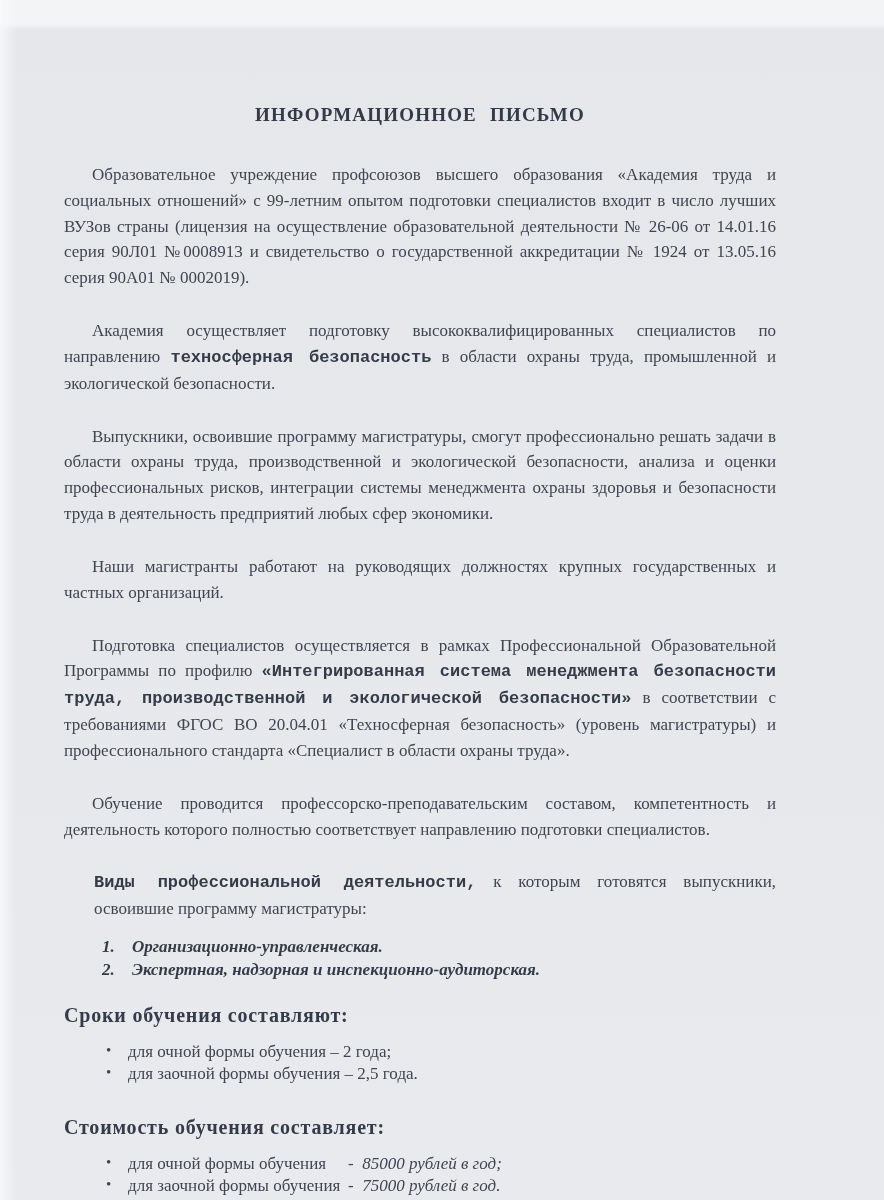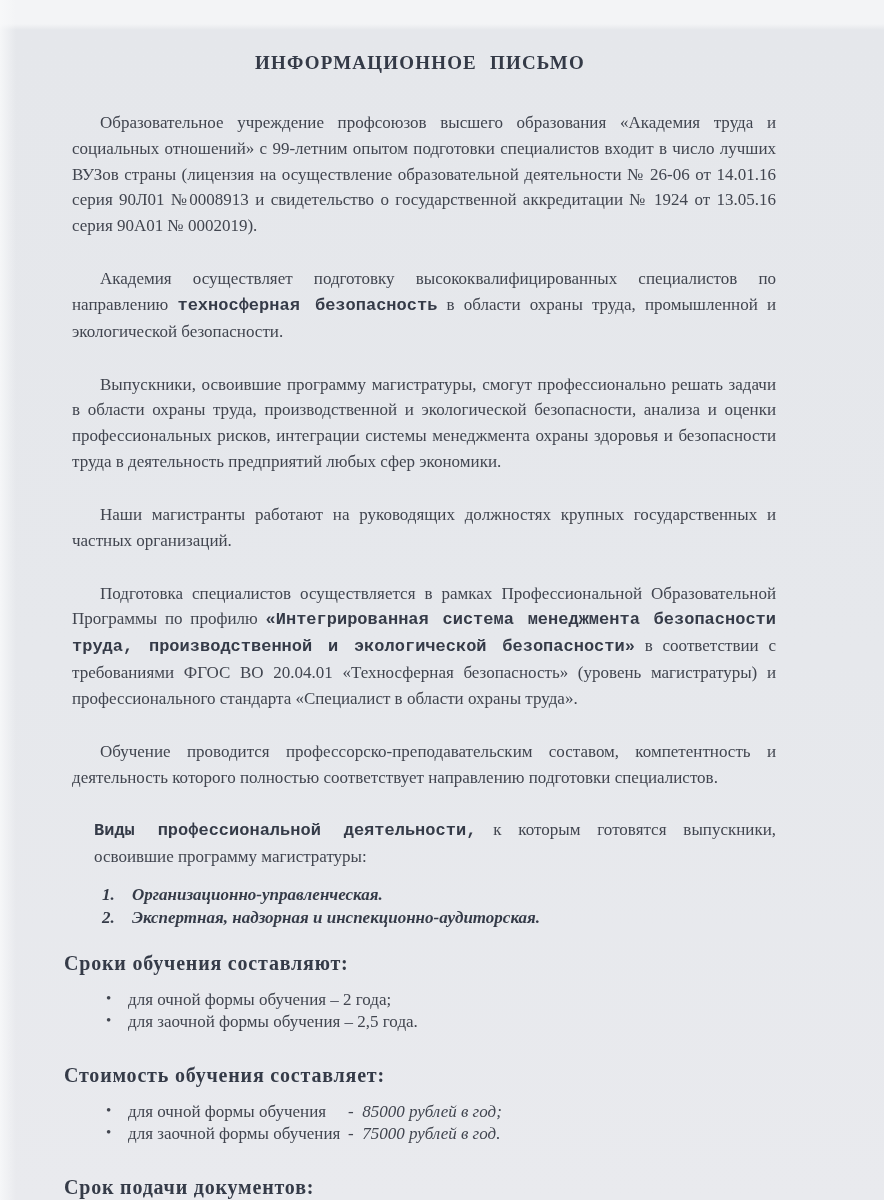--- a/index.html
+++ b/index.html
@@ -13,37 +13,37 @@
     font-family: "Liberation Serif", "DejaVu Serif", serif;
     background:
       linear-gradient(90deg, rgba(248,249,250,.85) 0px, rgba(248,249,250,0) 16px),
       linear-gradient(180deg, #f3f4f6 0px, #f3f4f6 24px, #e5e7eb 30px, #e6e8ec 55%, #e9eaee 100%);
     color: #41454f;
   }
   .page {
     width: 820px;
     height: 1200px;
     box-sizing: border-box;
-    padding: 52px 44px 0 64px;
+    padding: 104px 44px 0 64px;
   }
   .doc-title {
     font-size: 19px;
     font-weight: bold;
     color: #343a47;
     text-align: center;
     letter-spacing: 1.2px;
     word-spacing: 7px;
     margin: 0 0 36px 0;
   }
   .para {
     font-size: 17px;
     line-height: 1.52;
     text-align: justify;
     text-indent: 28px;
-    margin: 0 0 27px 8px;
+    margin: 0 0 27px 0;
   }
   .para b, .para strong, .bold {
     font-weight: bold;
     color: #353b48;
     font-family: Liberation Mono, monospace;
   }
   .para-vidy {
     font-size: 17px;
     line-height: 1.52;
     text-align: justify;

